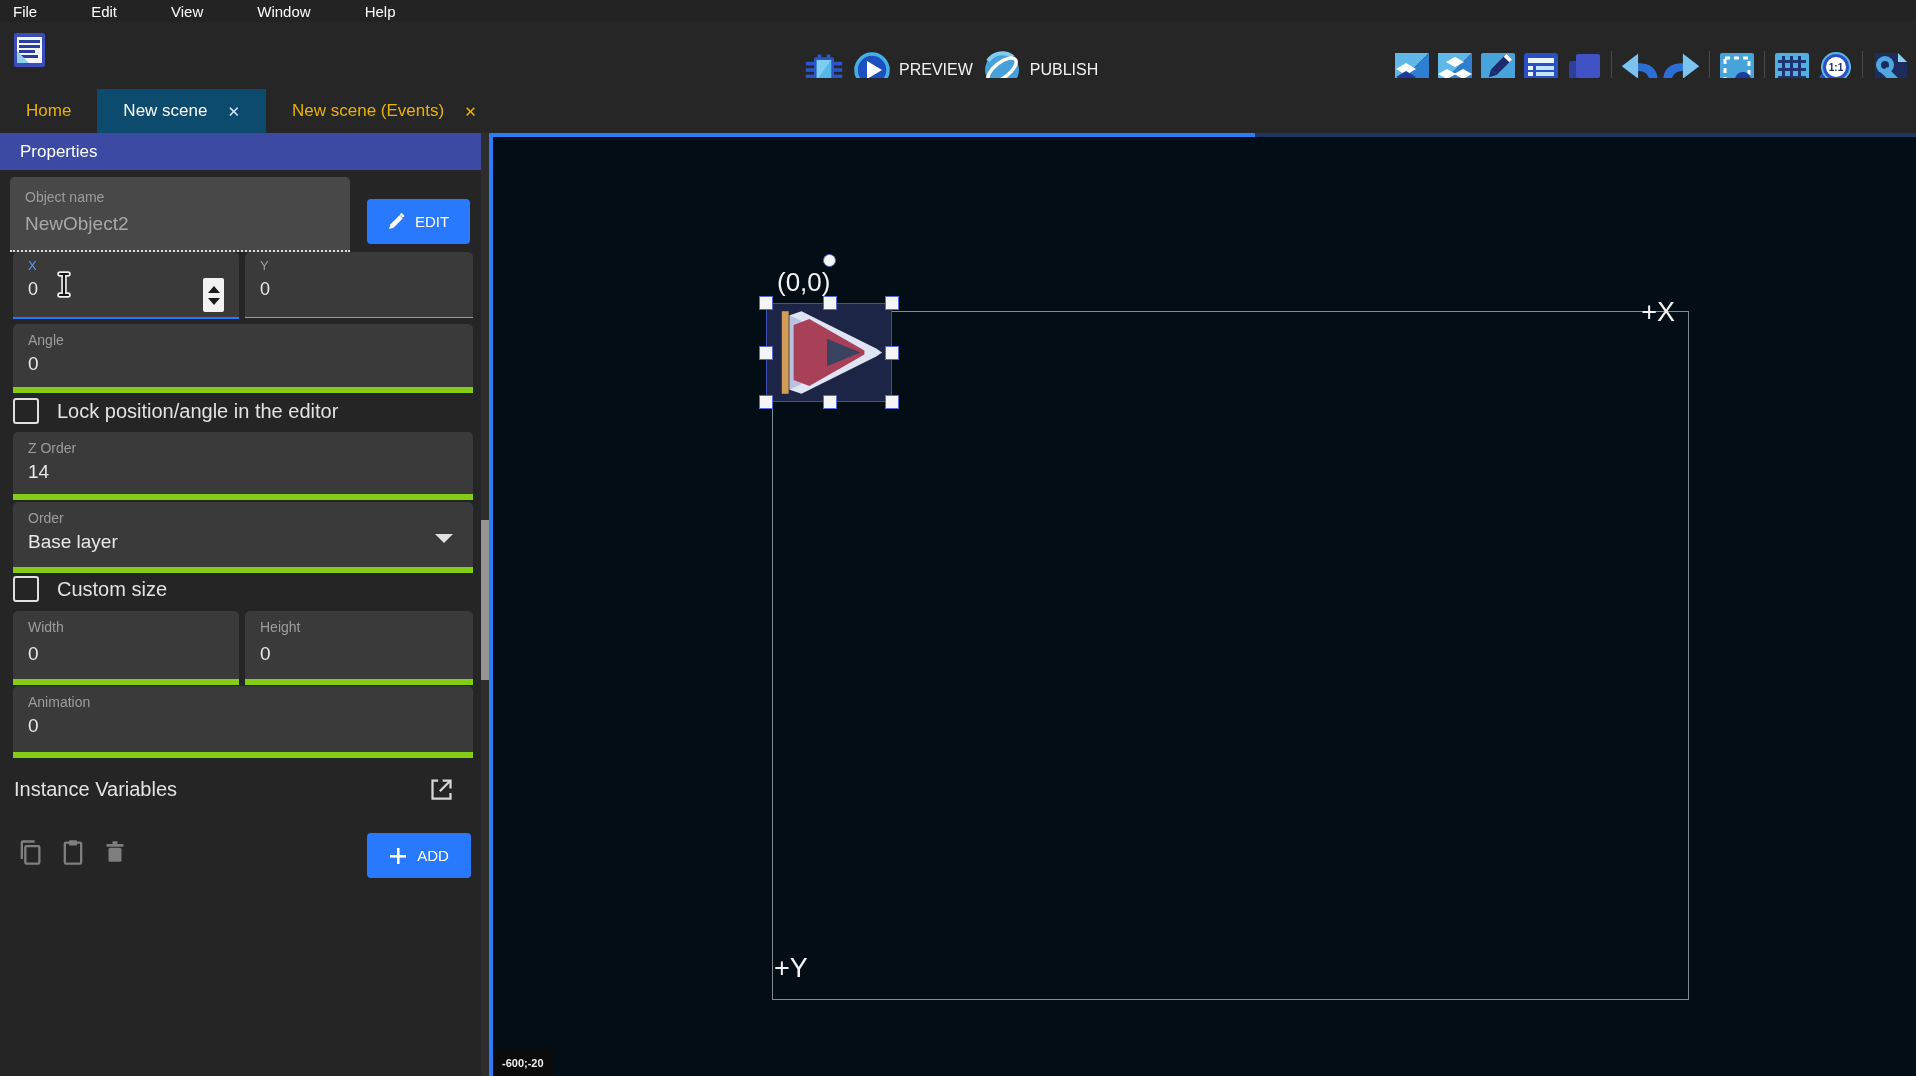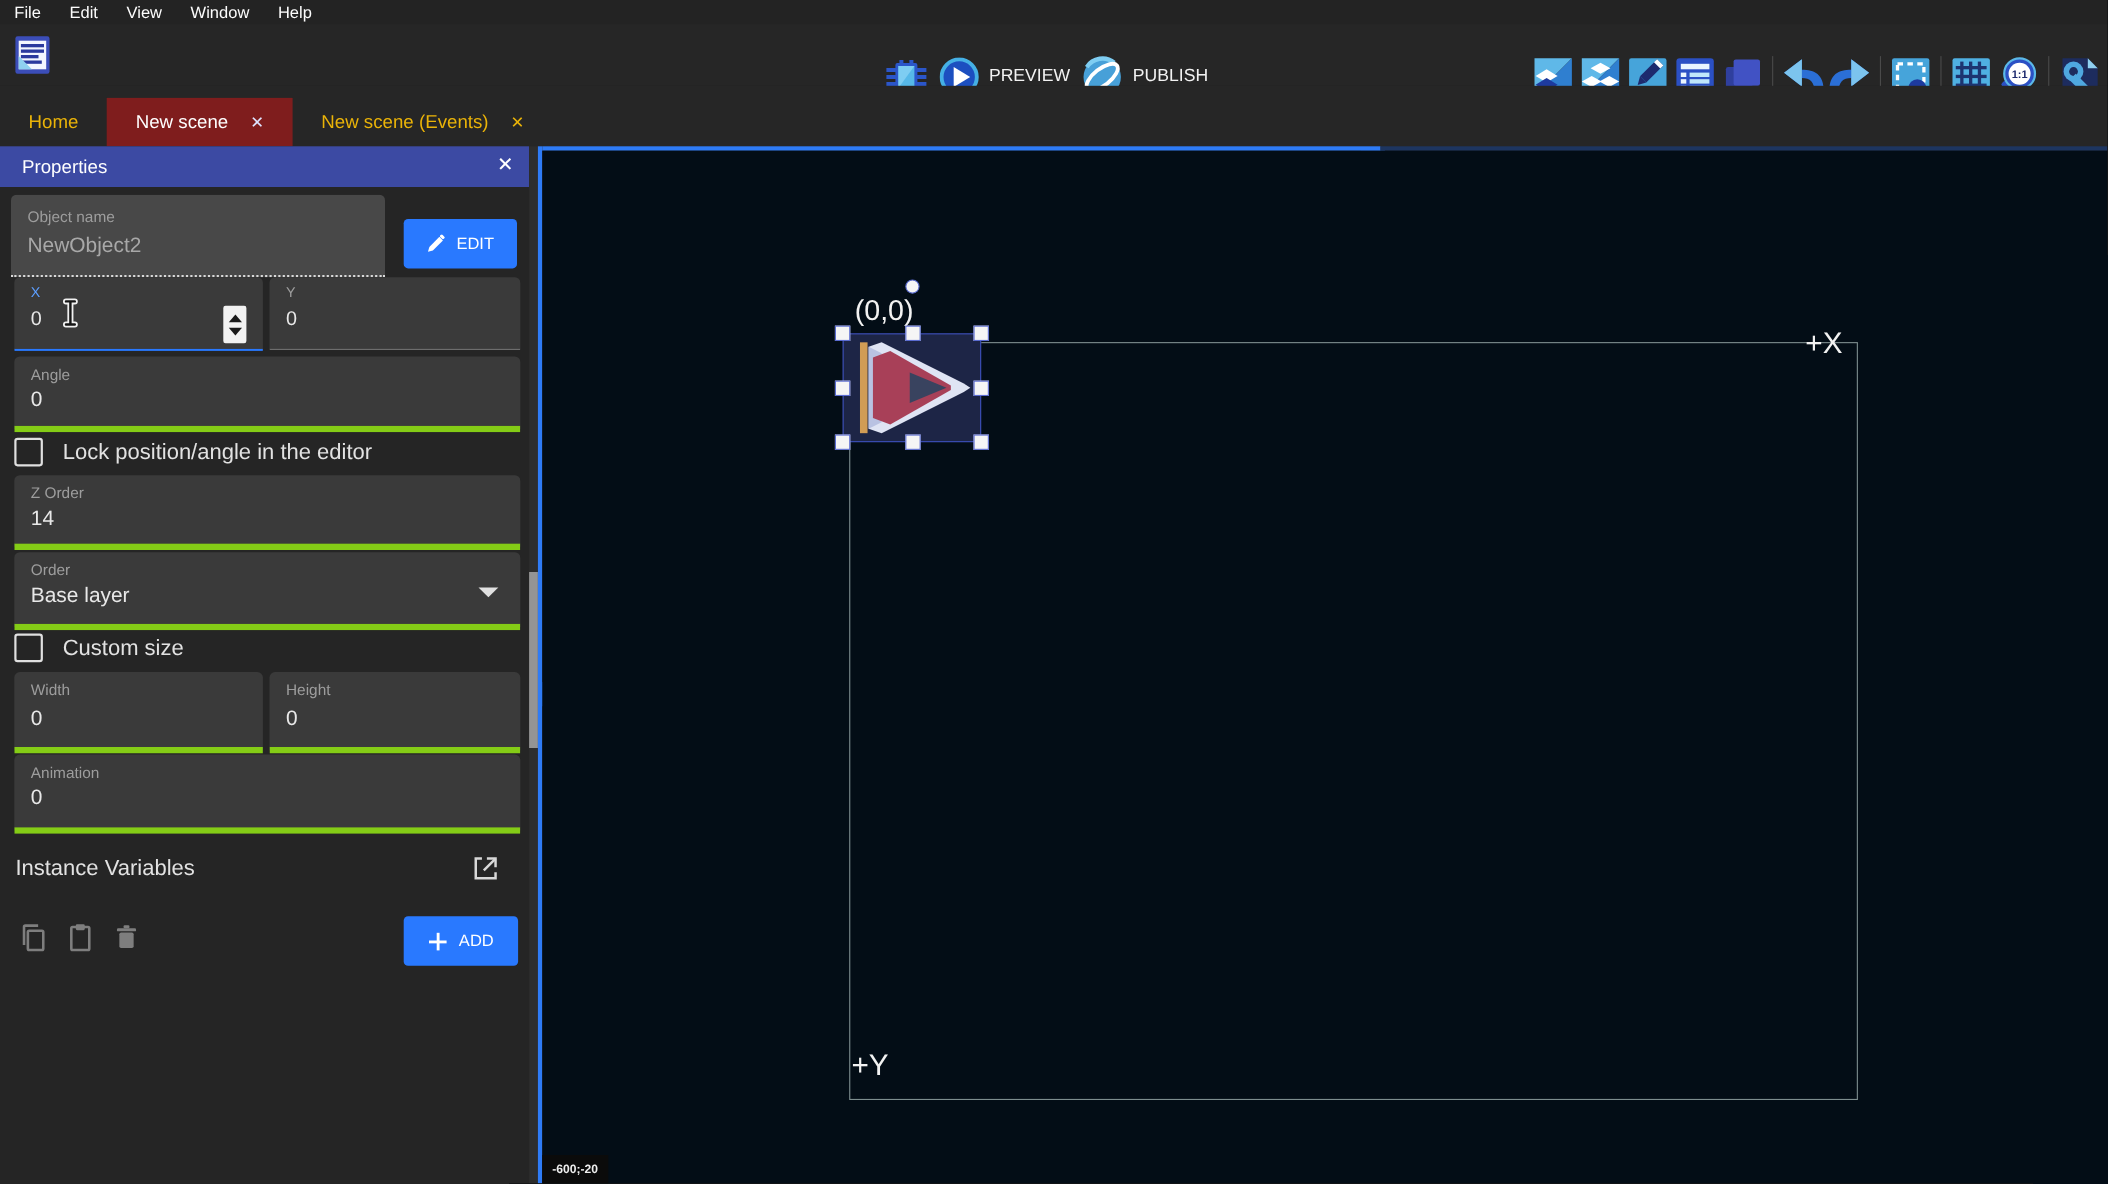--- a/index.html
+++ b/index.html
@@ -1,44 +1,44 @@
 <!DOCTYPE html>
 <html><head>
 <meta charset="utf-8">
 <style>
   html,body{margin:0;padding:0;background:#111;}
   .app{position:relative;width:1916px;height:1076px;overflow:hidden;background:#262626;
        font-family:"Liberation Sans","DejaVu Sans",sans-serif;-webkit-font-smoothing:antialiased;}
 
   
   .menubar{position:absolute;top:0;left:0;right:0;height:22px;background:#232323;
-           display:flex;align-items:center;color:#fdfdfd;font-size:15px;}
+           display:flex;align-items:center;color:#fdfdfd;font-size:15px;gap:28px;}
   .menubar span{padding:0 13px;cursor:default;}
 
   
   .toolbar{position:absolute;top:22px;left:0;right:0;height:56px;background:#262626;}
   .tb-left{position:absolute;left:8px;top:8px;width:38px;height:38px;}
   .tb-center{position:absolute;left:804px;top:28px;display:flex;align-items:center;gap:10px;
              color:#f2f2f2;font-size:16px;}
   .tb-btn{display:flex;align-items:center;gap:9px;cursor:pointer;}
   .tb-right{position:absolute;right:6px;top:28px;display:flex;align-items:center;gap:3px;}
   .tb-icon{width:40px;height:40px;display:flex;align-items:center;justify-content:center;cursor:pointer;}
   .tb-sep{width:1px;height:38px;background:#4a4a4a;margin:0 4px;}
 
   
   .tabbar{position:absolute;top:78px;left:0;right:0;height:55px;background:#262626;
           display:flex;align-items:flex-end;}
   .tab{height:44px;display:flex;align-items:center;font-size:17px;color:#eab308;
        padding:0 26px;gap:20px;cursor:pointer;white-space:nowrap;}
-  .tab.active{background:#7f1d1d;color:#ffffff;}
+  .tab.active{background:#0c4a6e;color:#ffffff;}
   .tab .close{font-size:15px;line-height:1;cursor:pointer;}
   .tab.active .close{color:#dfe4ff;}
 
   
-  .props{position:absolute;left:0;top:133px;width:481px;bottom:0;background:#252525;}
+  .props{position:absolute;left:0;top:133px;width:481px;bottom:0;background:#252525;padding-left:29px;}
   .props-header{position:absolute;top:0;left:0;width:100%;height:37px;background:#3c4aa3;
                 display:flex;align-items:center;color:#fff;}
   .props-title{margin-left:20px;font-size:17px;}
   .props-close{position:absolute;right:14px;top:6px;font-size:18px;color:#fff;cursor:pointer;}
 
   .card{position:absolute;background:#3a3a3a;border-radius:5px 5px 0 0;}
   .card .lbl{position:absolute;left:15px;top:8px;font-size:14px;color:#9d9d9d;}
   .card .val{position:absolute;left:15px;top:29px;font-size:19px;color:#e8e8e8;}
   .bb-gray{border-bottom:1px solid #9a9a9a;}
   .bb-light{border-bottom:6px solid #84cc16;}

